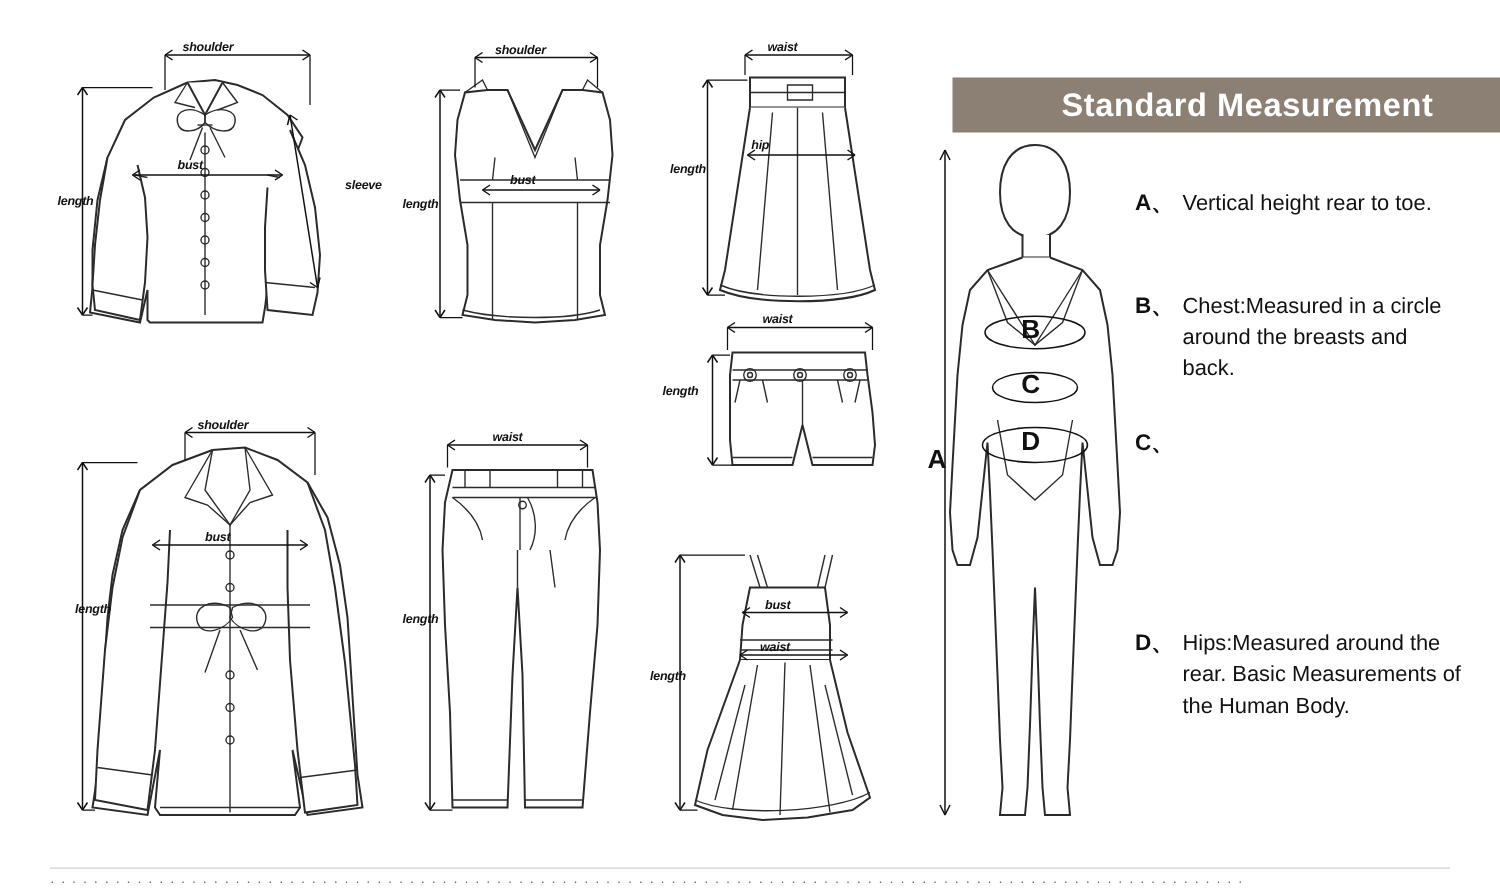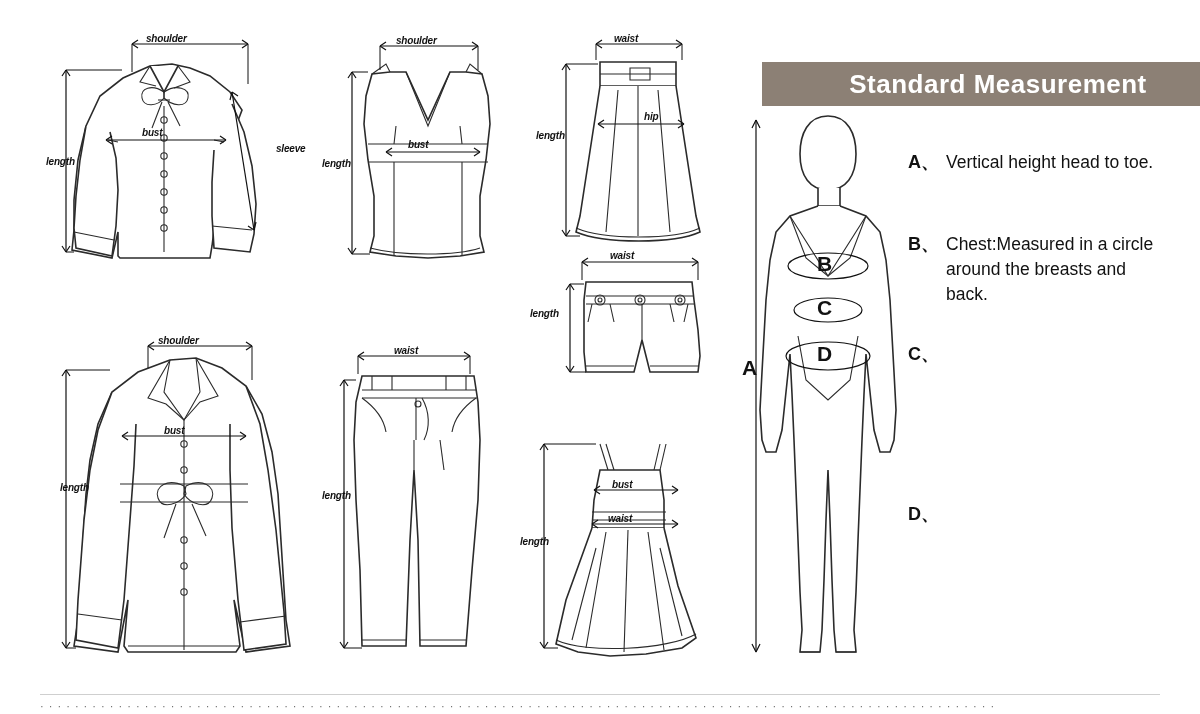--- a/index.html
+++ b/index.html
@@ -373,21 +373,21 @@
   <div class="lbl" style="left:146px; top:33px;">shoulder</div>
   <div class="lbl" style="left:142px; top:127px;">bust</div>
   <div class="lbl" style="left:46px;  top:156px;">length</div>
   <div class="lbl" style="left:256px; top:143px;margin-left:20px;">sleeve</div>
 
   <div class="lbl" style="left:396px; top:35px;">shoulder</div>
   <div class="lbl" style="left:408px; top:139px;">bust</div>
   <div class="lbl" style="left:322px; top:158px;">length</div>
 
   <div class="lbl" style="left:614px; top:33px;">waist</div>
-  <div class="lbl" style="left:644px; top:111px;">hip</div>
+  <div class="lbl" style="left:601px; top:111px;">hip</div>
   <div class="lbl" style="left:536px; top:130px;">length</div>
 
   <div class="lbl" style="left:610px; top:250px;">waist</div>
   <div class="lbl" style="left:530px; top:308px;">length</div>
 
   <div class="lbl" style="left:158px; top:335px;">shoulder</div>
   <div class="lbl" style="left:164px; top:425px;">bust</div>
   <div class="lbl" style="left:60px;  top:482px;">length</div>
 
   <div class="lbl" style="left:394px; top:345px;">waist</div>
@@ -401,32 +401,33 @@
   <div class="bodyletter" style="left:817px; top:252px;">B</div>
   <div class="bodyletter" style="left:817px; top:296px;">C</div>
   <div class="bodyletter" style="left:817px; top:342px;">D</div>
 
   <div class="banner">
     <span class="banner-text">Standard Measurement</span>
   </div>
 
   <div class="note" style="left:908px; top:150px; width:262px;">
     <span class="key">A、</span>
-    <span class="body">Vertical height head to toe.</span>
+    <span class="body">Vertical height rear to toe.</span>
   </div>
 
   <div class="note" style="left:908px; top:232px; width:262px;">
     <span class="key">B、</span>
     <span class="body">Chest:Measured in a circle around the breasts and back.</span>
   </div>
 
   <div class="note" style="left:908px; top:342px; width:262px;">
     <span class="key">C、</span>
   </div>
 
   <div class="note" style="left:908px; top:502px; width:262px;">
     <span class="key">D、</span>
+    <span class="body">Hips:Measured around the rear. Basic Measurements of the Human Body.</span>
   </div>
 
   <div class="footer-rule"></div>
   <div class="footer-dots">· · · · · · · · · · · · · · · · · · · · · · · · · · · · · · · · · · · · · · · · · · · · · · · · · · · · · · · · · · · · · · · · · · · · · · · · · · · · · · · · · · · · · · · · · · · · · · · · · · · · · · · · · · · · · ·</div>
 
 </div>
 
 </body></html>

